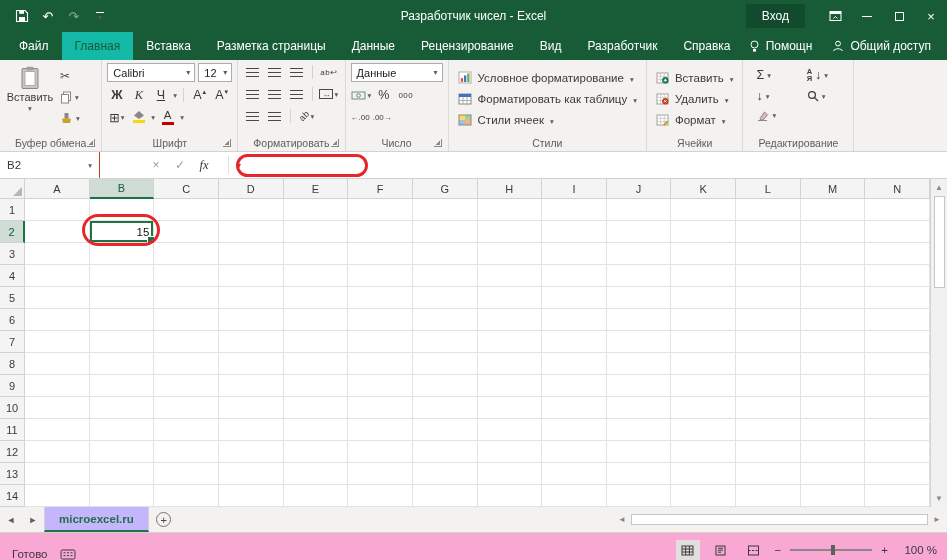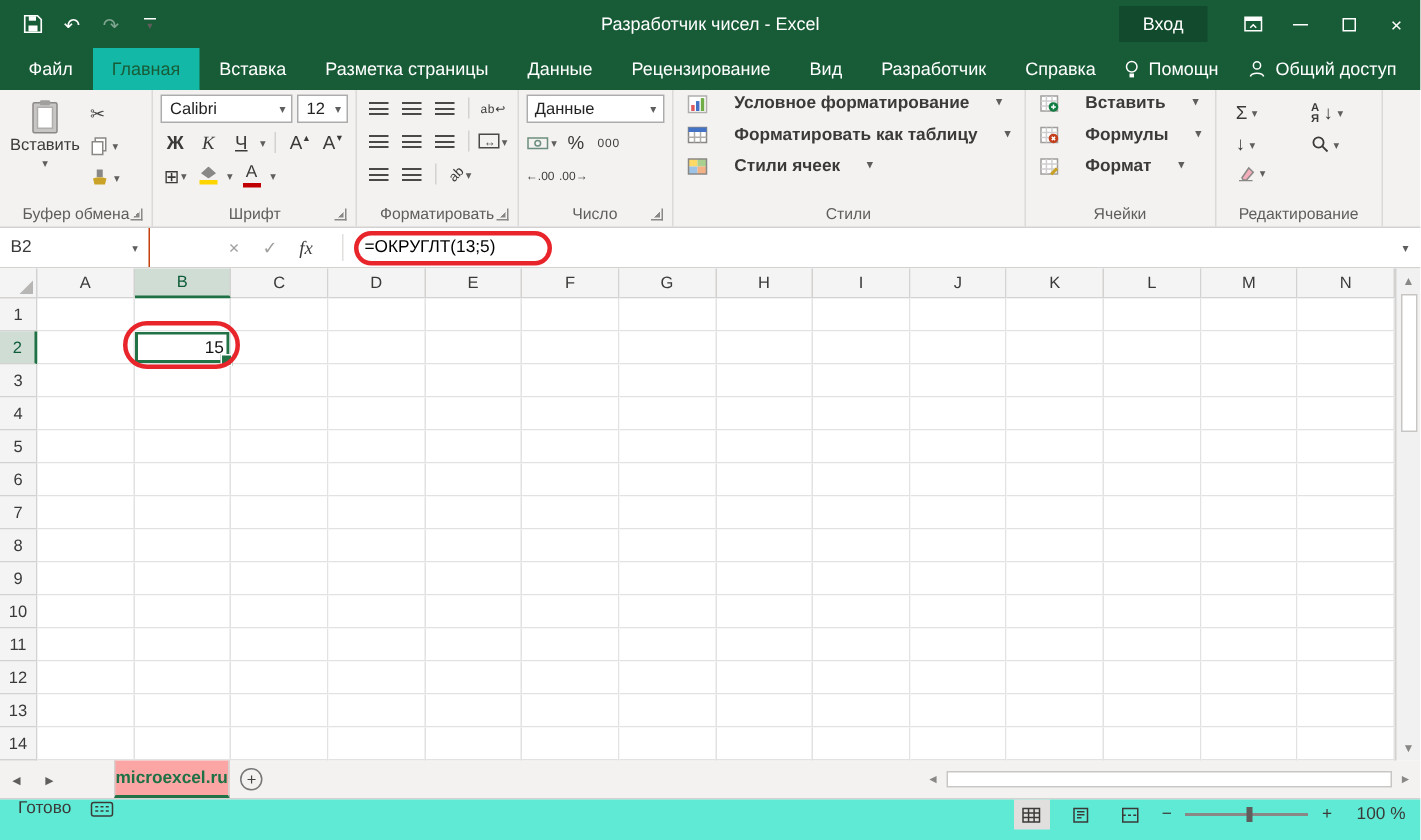--- a/index.html
+++ b/index.html
@@ -55,21 +55,21 @@
   .colorbtn { display: inline-flex; flex-direction: column; align-items: center; justify-content: center; min-width: 19px; height: 18px; font-size: 11.5px; color: #3B3A39; }
   .colorbar { width: 12px; height: 3px; margin-top: 1px; }
   .vdiv { width: 1px; height: 14px; background: #D4D2D0; margin: 0 3px; }
 
   .lines { width: 13px; height: 9px; background: repeating-linear-gradient(to bottom, #4A4947 0 1.4px, transparent 1.4px 3.8px); }
   .mergebox { width: 14px; height: 10px; border: 1px solid #4A4947; display: flex; align-items: center; justify-content: center; font-size: 8px; color: #4A4947; }
   .rot45 { transform: rotate(-45deg); font-size: 9px; color: #3B3A39; }
   .smalltxt { font-size: 8px; letter-spacing: .5px; color: #3B3A39; }
   .dectxt { font-size: 8px; color: #3B3A39; }
 
-  .stylebtn, .cellbtn { display: flex; align-items: flex-start; gap: 18px; height: 21px; font-size: 11.5px; color: #3B3A39; padding: 0 4px; white-space: nowrap; font-weight: bold; }
+  .stylebtn, .cellbtn { display: flex; align-items: flex-end; gap: 6px; height: 21px; font-size: 11.5px; color: #3B3A39; padding: 0 4px; white-space: nowrap; }
   .editgrid { display: grid; grid-template-columns: auto auto; column-gap: 18px; row-gap: 7px; padding: 5px 8px 0; align-items: center; }
   .editbtn { display: flex; align-items: center; gap: 3px; font-size: 12.5px; color: #3B3A39; }
   .az { font-size: 7.5px; line-height: 7px; color: #3B3A39; font-weight: bold; }
 
   
   .formulabar { height: 27px; background: #fff; border-bottom: 1px solid #D4D2D0; display: flex; align-items: stretch; }
   .namebox { width: 100px; border-right: 1px solid #c2410c; display: flex; align-items: center; padding: 0 7px; font-size: 11.5px; color: #3B3A39; }
   .namebox .chev { margin-left: auto; }
   .fb-btns { display: flex; align-items: center; margin-left: 44px; }
   .fb-btn { width: 24px; text-align: center; font-size: 12px; color: #A19F9D; }
@@ -90,29 +90,29 @@
   .cell.selected { position: relative; z-index: 5; box-shadow: inset 0 0 0 2px #217346; text-align: right; }
   .cell.selected::after { content: ""; position: absolute; right: -2px; bottom: -2px; width: 6px; height: 6px; background: #217346; border: 1px solid #fff; }
   .vscroll { width: 17px; background: #F1F1F1; border-left: 1px solid #D4D2D0; display: flex; flex-direction: column; align-items: center; padding: 2px 0; }
   .varrow { font-size: 8px; color: #8A8886; height: 13px; display: flex; align-items: center; }
   .vthumb { width: 11px; height: 92px; background: #fff; border: 1px solid #C8C6C4; margin-top: 2px; }
   .vfill { flex: 1; }
 
   
   .sheetbar { height: 26px; background: #F3F2F1; border-bottom: 1px solid #D4D2D0; display: flex; align-items: stretch; }
   .snav { width: 22px; display: flex; align-items: center; justify-content: center; font-size: 9px; color: #605E5C; }
-  .sheet-tab { background: #fca5a5; color: #1E7145; font-weight: bold; font-size: 11.5px; padding: 0 0; display: flex; align-items: center; border-left: 1px solid #D4D2D0; border-right: 1px solid #D4D2D0; border-bottom: 2px solid #217346; margin-left: 32px; }
+  .sheet-tab { background: #c4b5fd; color: #1E7145; font-weight: bold; font-size: 11.5px; padding: 0 14px; display: flex; align-items: center; border-left: 1px solid #D4D2D0; border-right: 1px solid #D4D2D0; border-bottom: 2px solid #217346; }
   .add-sheet { width: 30px; display: flex; align-items: center; justify-content: center; }
   .add-circle { width: 15px; height: 15px; border: 1px solid #767676; border-radius: 50%; display: flex; align-items: center; justify-content: center; font-size: 11px; color: #444; line-height: 0; }
   .hscroll { margin-left: auto; width: 335px; display: flex; align-items: center; gap: 2px; padding: 0 3px; }
   .harrow { font-size: 8px; color: #8A8886; width: 14px; text-align: center; }
   .hthumb { flex: 1; height: 11px; background: #fff; border: 1px solid #C8C6C4; }
 
   
-  .statusbar { height: 27px; background: #5eead4; display: flex; align-items: flex-start; font-size: 11.5px; color: #3B3A39; }
+  .statusbar { height: 27px; background: #f9a8d4; display: flex; align-items: flex-end; font-size: 11.5px; color: #3B3A39; }
   .status-left { display: flex; align-items: center; gap: 12px; padding-left: 12px; }
   .status-right { margin-left: auto; display: flex; align-items: center; gap: 9px; padding-right: 10px; }
   .viewbtn { width: 24px; height: 20px; display: flex; align-items: center; justify-content: center; }
   .viewbtn.active { background: #E1DFDD; }
   .zoom-track { width: 82px; height: 2px; background: #8A8886; position: relative; }
   .zoom-thumb { position: absolute; left: 50%; top: -4px; width: 4px; height: 10px; background: #605E5C; }
   .zoom-label { min-width: 40px; text-align: right; }
 
   
   .oval { position: absolute; border: 3px solid #E9252C; border-radius: 16px; pointer-events: none; z-index: 40; }
@@ -426,21 +426,21 @@
           <span>Вставить</span>
           <span class="chev">▾</span>
         </div>
         <div class="cellbtn">
           <svg width="13" height="12" viewBox="0 0 13 12">
               <rect x="1" y="1" width="11" height="10" fill="#fff" stroke="#A19F9D"></rect>
               <path d="M1 4.3h11M1 7.6h11M4.6 1v10M8.3 1v10" stroke="#D0CECE"></path>
               <circle cx="9.3" cy="8.3" r="3.2" fill="#C43E1C"></circle>
               <path d="M8.2 7.2l2.2 2.2M10.4 7.2l-2.2 2.2" stroke="#fff"></path>
             </svg>
-          <span>Формулы</span>
+          <span>Удалить</span>
           <span class="chev">▾</span>
         </div>
         <div class="cellbtn">
           <svg width="13" height="12" viewBox="0 0 13 12">
               <rect x="1" y="1" width="11" height="10" fill="#fff" stroke="#A19F9D"></rect>
               <path d="M1 4.3h11M1 7.6h11M4.6 1v10M8.3 1v10" stroke="#D0CECE"></path>
               <path d="M7 10.5l4-4 1.5 1.5-4 4z" fill="#C9A227"></path>
             </svg>
           <span>Формат</span>
           <span class="chev">▾</span>
@@ -495,23 +495,20 @@
     <div class="namebox">
       <span>B2</span>
       <span class="chev">▾</span>
     </div>
     <div class="fb-btns">
       <span class="fb-btn">×</span>
       <span class="fb-btn">✓</span>
       <span class="fb-btn fx">fx</span>
     </div>
     <div class="fb-sep"></div>
-    <div class="formula-field">
-        <span>=ОКРУГЛТ(13;5)</span>
-      </div>
     <div class="fb-expand">▾</div>
   </div>
 
   <div class="gridwrap">
     <div id="sheet">
         <div class="corner"></div>
         <div class="hcell">A</div>
         <div class="hcell hsel-col">B</div>
         <div class="hcell">C</div>
         <div class="hcell">D</div>

